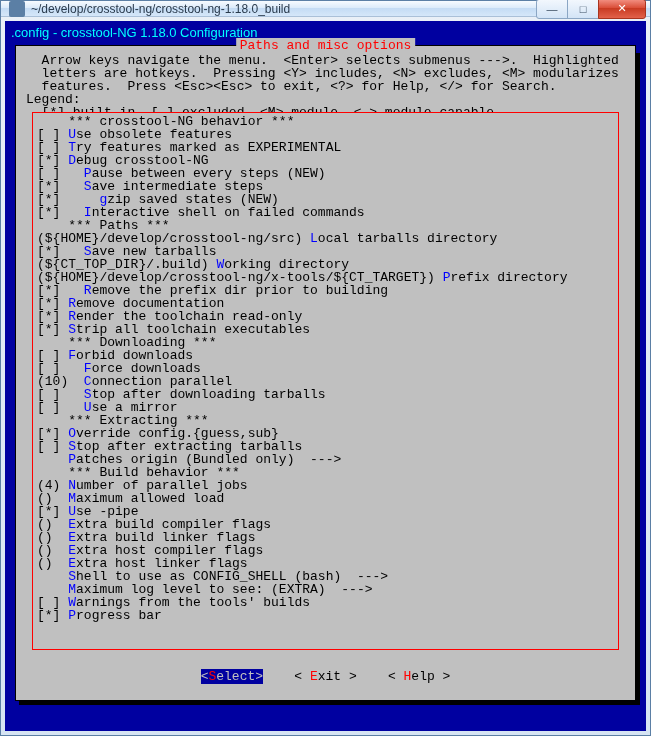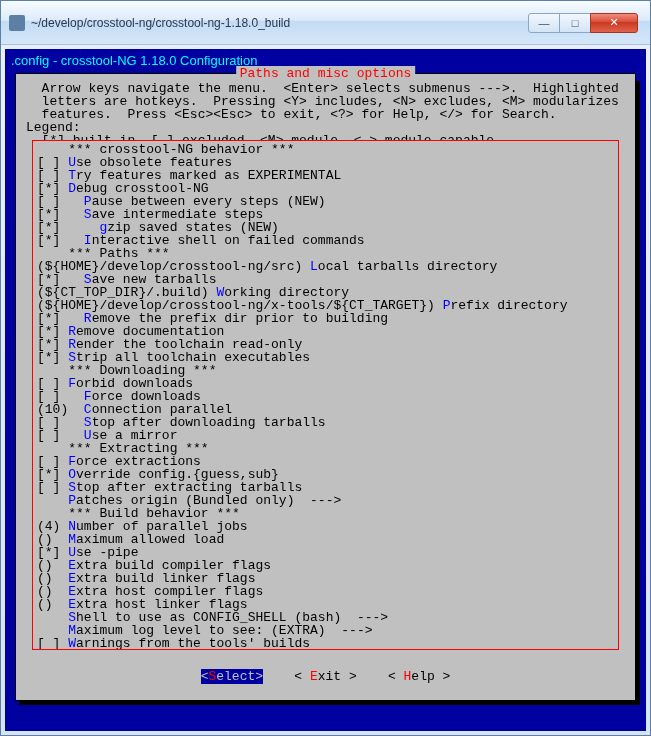--- a/index.html
+++ b/index.html
@@ -13,25 +13,25 @@
 }
 .window {
   width: 651px;
   height: 736px;
   background: linear-gradient(180deg, #eaf0f7 0%, #d6e4f3 100%);
   border: 1px solid #5b7fa5;
   display: flex;
   flex-direction: column;
 }
 .titlebar {
-  height: 44px;
+  height: 16px;
   background: linear-gradient(180deg, #f7fbff 0%, #dcebfa 45%, #c3dbf4 46%, #d5e7f9 100%);
   display: flex;
   align-items: center;
-  padding: 0 12px 0 8px;
+  padding: 0 4px 0 8px;
   border-bottom: 1px solid #aac0d8;
 }
 .titlebar-icon {
   width: 16px;
   height: 16px;
   margin-right: 6px;
   background: #5b7fa5;
   border-radius: 2px;
 }
 .titlebar-text {
@@ -207,21 +207,20 @@
             <div class="row"><span>[*] </span><span class="hk">R</span><span>emove documentation</span></div>
             <div class="row"><span>[*] </span><span class="hk">R</span><span>ender the toolchain read-only</span></div>
             <div class="row"><span>[*] </span><span class="hk">S</span><span>trip all toolchain executables</span></div>
             <div class="row"><span>    </span><span>*** Downloading ***</span></div>
             <div class="row"><span>[ ] </span><span class="hk">F</span><span>orbid downloads</span></div>
             <div class="row"><span>[ ]   </span><span class="hk">F</span><span>orce downloads</span></div>
             <div class="row"><span>(10)  </span><span class="hk">C</span><span>onnection parallel</span></div>
             <div class="row"><span>[ ]   </span><span class="hk">S</span><span>top after downloading tarballs</span></div>
             <div class="row"><span>[ ]   </span><span class="hk">U</span><span>se a mirror</span></div>
             <div class="row"><span>    </span><span>*** Extracting ***</span></div>
-            <div class="row"><span>[ ] </span><span class="hk">F</span><span>orce extractions</span></div>
             <div class="row"><span>[*] </span><span class="hk">O</span><span>verride config.{guess,sub}</span></div>
             <div class="row"><span>[ ] </span><span class="hk">S</span><span>top after extracting tarballs</span></div>
             <div class="row"><span>    </span><span class="hk">P</span><span>atches origin (Bundled only)  ---&gt;</span></div>
             <div class="row"><span>    </span><span>*** Build behavior ***</span></div>
             <div class="row"><span>(4) </span><span class="hk">N</span><span>umber of parallel jobs</span></div>
             <div class="row"><span>()  </span><span class="hk">M</span><span>aximum allowed load</span></div>
             <div class="row"><span>[*] </span><span class="hk">U</span><span>se -pipe</span></div>
             <div class="row"><span>()  </span><span class="hk">E</span><span>xtra build compiler flags</span></div>
             <div class="row"><span>()  </span><span class="hk">E</span><span>xtra build linker flags</span></div>
             <div class="row"><span>()  </span><span class="hk">E</span><span>xtra host compiler flags</span></div>

